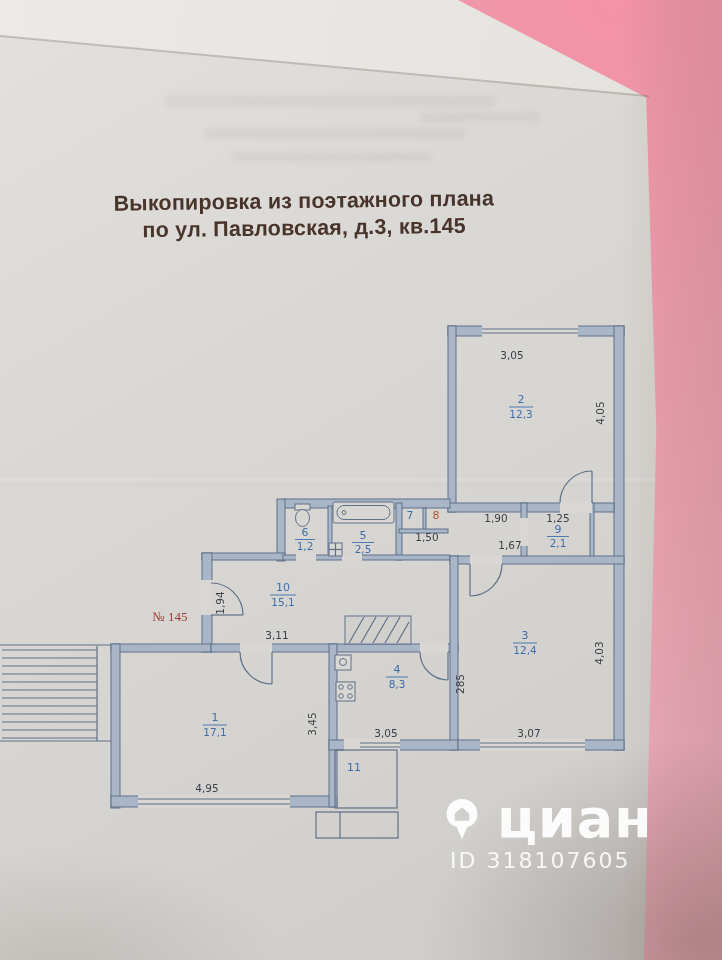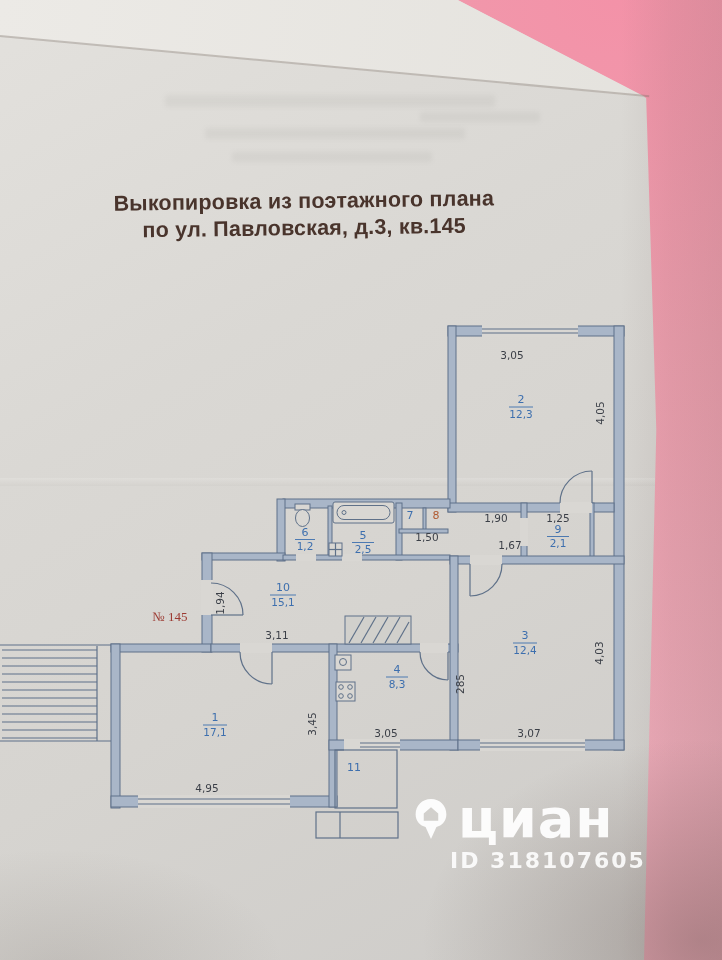--- a/index.html
+++ b/index.html
@@ -55,26 +55,26 @@
   .apt { font-family:"Liberation Serif", serif; font-size:13px; fill:#9c3a32; text-anchor:middle; }
 
   .photo-shade {
     position:absolute; inset:0; pointer-events:none;
     background:
       radial-gradient(55% 30% at 97% 98%, rgba(88,72,66,0.33), rgba(88,72,66,0) 70%),
       linear-gradient(to right, rgba(0,0,0,0) 86%, rgba(110,90,85,0.10) 93%, rgba(110,90,85,0.16)),
       radial-gradient(45% 18% at 8% 101%, rgba(90,78,70,0.15), rgba(90,78,70,0) 70%);
   }
 
-  .watermark { position:absolute; left:412px; top:792px; display:flex; align-items:center; gap:8px;
+  .watermark { position:absolute; left:443px; top:792px; display:flex; align-items:center; gap:16px;
     color:rgba(255,255,255,0.93);justify-content:space-between; }
   .wm-icon svg { width:38px; height:46px; display:block; }
   .wm-brand { font-size:54px; font-weight:bold; line-height:1; letter-spacing:1px;
     font-family:"DejaVu Sans", sans-serif; }
-  .wm-id { position:absolute; left:450px; top:848px; font-size:22px; font-weight:bold;
+  .wm-id { position:absolute; left:450px; top:848px; font-size:22px; font-weight:normal;
     color:rgba(255,255,255,0.88); letter-spacing:2px; font-family:"DejaVu Sans", sans-serif; }
 </style>
 </head>
 <body>
 
 <div class="scene">
 
   <div class="paper-stack"></div>
   <div class="sheet-top"></div>
   <div class="sheet-edge"></div>

